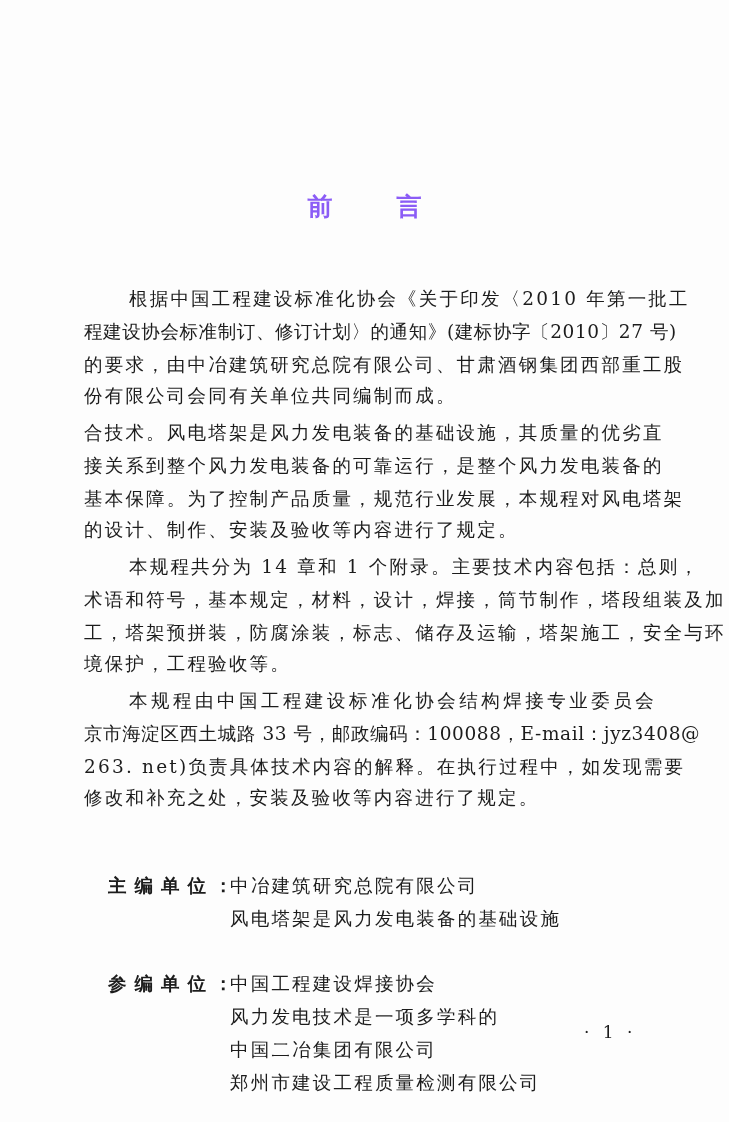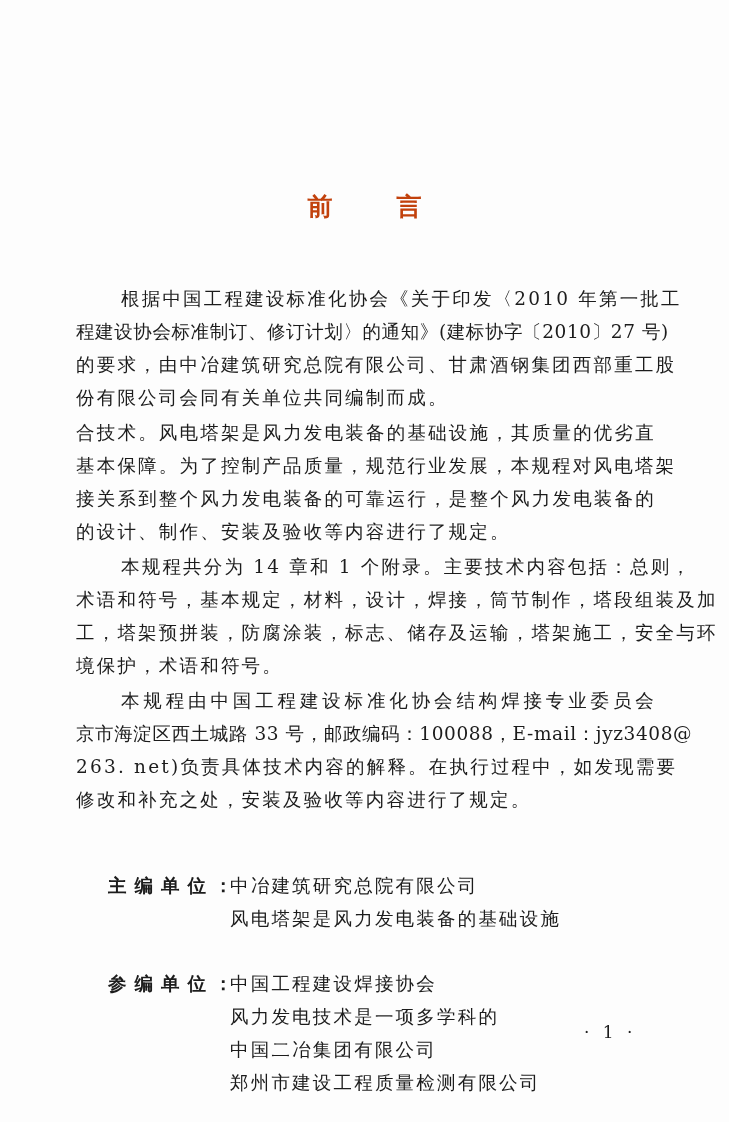--- a/index.html
+++ b/index.html
@@ -1,26 +1,26 @@
 <!DOCTYPE html>
 <html><head>
 <meta charset="utf-8">
 <style>
   html, body { margin: 0; padding: 0; background: #fdfdfd; }
   body { width: 729px; height: 1122px; position: relative; overflow: hidden;
          font-family: "DejaVu Serif", "Liberation Serif", serif; color: #1c1c1c; }
   .title { position: absolute; top: 190px; left: 0; width: 729px; text-align: center;
            font-family: "DejaVu Sans", "Liberation Sans", sans-serif; font-weight: bold;
-           font-size: 25px; color: #c2410c; }
+           font-size: 25px; color: #8b5cf6; }
   .title span { display: inline-block; margin: 0 32px; }
   .body { position: absolute; left: 76px; top: 282px; width: 580px; font-size: 18.5px;
           line-height: 33px; text-align: justify; letter-spacing: 2.2px; }
-  .para { margin: 0 0 2px 0; }
+  .para { margin: 0 0 2px 8px; }
   .line { display: block; white-space: nowrap; text-align-last: justify; text-align: justify; }
-  .line.last { text-align-last: left; }
+  .line.last { text-align-last: left; font-family: Liberation Mono, monospace; }
   .line.first { padding-left: 45px; }
   .units { position: absolute; left: 108px; top: 837px; font-size: 18.5px; line-height: 33px; }
   .unit-row { display: flex; margin-top: 32px; }
   .unit-label { width: 122px; font-family: "DejaVu Sans", "Liberation Sans", sans-serif;
                 font-weight: bold; letter-spacing: 8px; white-space: nowrap; }
   .unit-name { letter-spacing: 2.2px; white-space: nowrap; }
   .page-num { position: absolute; left: 584px; top: 1022px; font-size: 17px; letter-spacing: 4px; }
 </style>
 </head>
 <body>
@@ -31,29 +31,29 @@
 
 <div class="body">
   <div class="para">
     <span class="line first">根据中国工程建设标准化协会《关于印发〈2010 年第一批工</span>
     <span class="line" style="letter-spacing:0.6px">程建设协会标准制订、修订计划〉的通知》(建标协字〔2010〕27 号)</span>
     <span class="line">的要求，由中冶建筑研究总院有限公司、甘肃酒钢集团西部重工股</span>
     <span class="line last">份有限公司会同有关单位共同编制而成。</span>
   </div>
   <div class="para">
     <span class="line">合技术。风电塔架是风力发电装备的基础设施，其质量的优劣直</span>
+    <span class="line">接关系到整个风力发电装备的可靠运行，是整个风力发电装备的</span>
     <span class="line">基本保障。为了控制产品质量，规范行业发展，本规程对风电塔架</span>
-    <span class="line">接关系到整个风力发电装备的可靠运行，是整个风力发电装备的</span>
     <span class="line last">的设计、制作、安装及验收等内容进行了规定。</span>
   </div>
   <div class="para">
     <span class="line first">本规程共分为 14 章和 1 个附录。主要技术内容包括：总则，</span>
     <span class="line">术语和符号，基本规定，材料，设计，焊接，筒节制作，塔段组装及加</span>
     <span class="line">工，塔架预拼装，防腐涂装，标志、储存及运输，塔架施工，安全与环</span>
-    <span class="line last">境保护，术语和符号。</span>
+    <span class="line last">境保护，工程验收等。</span>
   </div>
   <div class="para">
     <span class="line first">本规程由中国工程建设标准化协会结构焊接专业委员会</span>
     <span class="line" style="letter-spacing:0.6px">京市海淀区西土城路 33 号，邮政编码：100088，E-mail：jyz3408@</span>
     <span class="line">263. net)负责具体技术内容的解释。在执行过程中，如发现需要</span>
     <span class="line last">修改和补充之处，安装及验收等内容进行了规定。</span>
   </div>
 </div>
 
 <div class="units">

